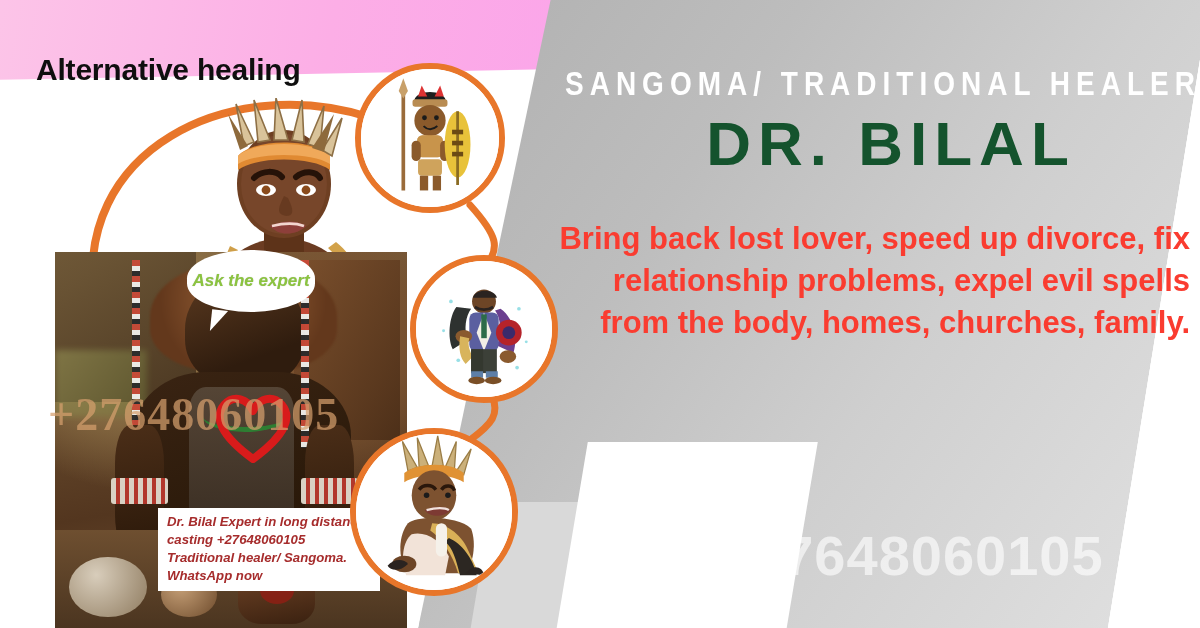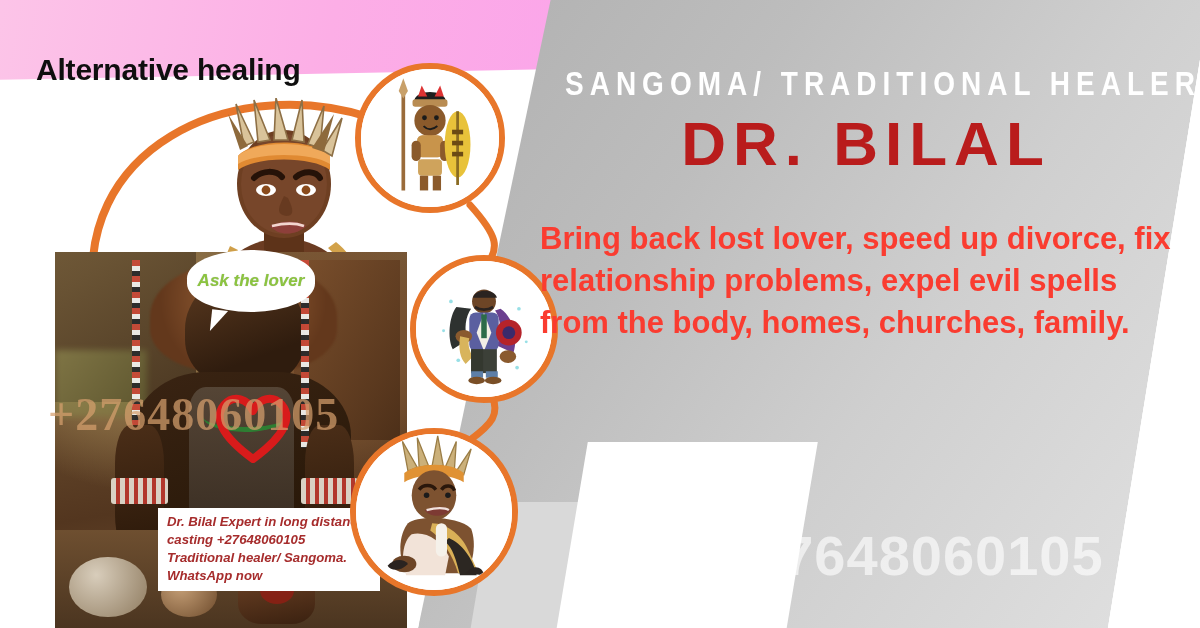--- a/index.html
+++ b/index.html
@@ -227,28 +227,28 @@
 
   
   .kicker {
     position: absolute; left: 565px; top: 66px; width: 610px;
     text-align: center;
     font-size: 28px; font-weight: 700; color: #ffffff;
     letter-spacing: 6px; z-index: 15; white-space: nowrap;
     transform: scaleY(1.18); transform-origin: center top;
   }
   .title-name {
-    position: absolute; left: 561px; top: 108px; width: 610px;
+    position: absolute; left: 586px; top: 108px; width: 610px;
     text-align: center;
-    font-size: 62px; font-weight: 700; color: #b91c1c;
+    font-size: 62px; font-weight: 700; color: #14532d;
     letter-spacing: 7px; z-index: 15;
   }
   .services {
     position: absolute; left: 540px; top: 218px; width: 650px;
-    text-align: left;
+    text-align: right;
     font-size: 31px; font-weight: 700; color: #fa3c30;
     line-height: 1.35; z-index: 15;
   }
   .special {
     position: absolute; left: 610px; top: 443px; width: 580px;
     text-align: center;
     font-size: 28px; font-weight: 700; color: #101010;
     line-height: 1.32; z-index: 15;
   }
   .phone-ghost {
@@ -337,21 +337,21 @@
     <div class="pot2"></div>
     <div class="drum"></div>
     <svg class="heart" viewBox="0 0 86 78">
       <path d="M43 72 C 10 48, 4 30, 14 18 C 24 7, 38 12, 43 24 C 48 12, 62 7, 72 18 C 82 30, 76 48, 43 72 Z" fill="none" stroke="#d81b1b" stroke-width="8" stroke-linejoin="round"></path>
     </svg>
   </div>
 
   <div class="phone-overlay">+27648060105</div>
 
   <div class="speech">
-    <div class="speech-text">Ask the lover</div>
+    <div class="speech-text">Ask the expert</div>
     <div class="speech-tail"></div>
   </div>
 
   <div class="caption-box">
     <div class="caption-text">Dr. Bilal Expert in long distance casting +27648060105 Traditional healer/ Sangoma. WhatsApp now</div>
   </div>
 
   <div class="bubble b1">
     <svg class="art" viewBox="0 0 150 150">
       <rect width="150" height="150" fill="#fff"></rect>

